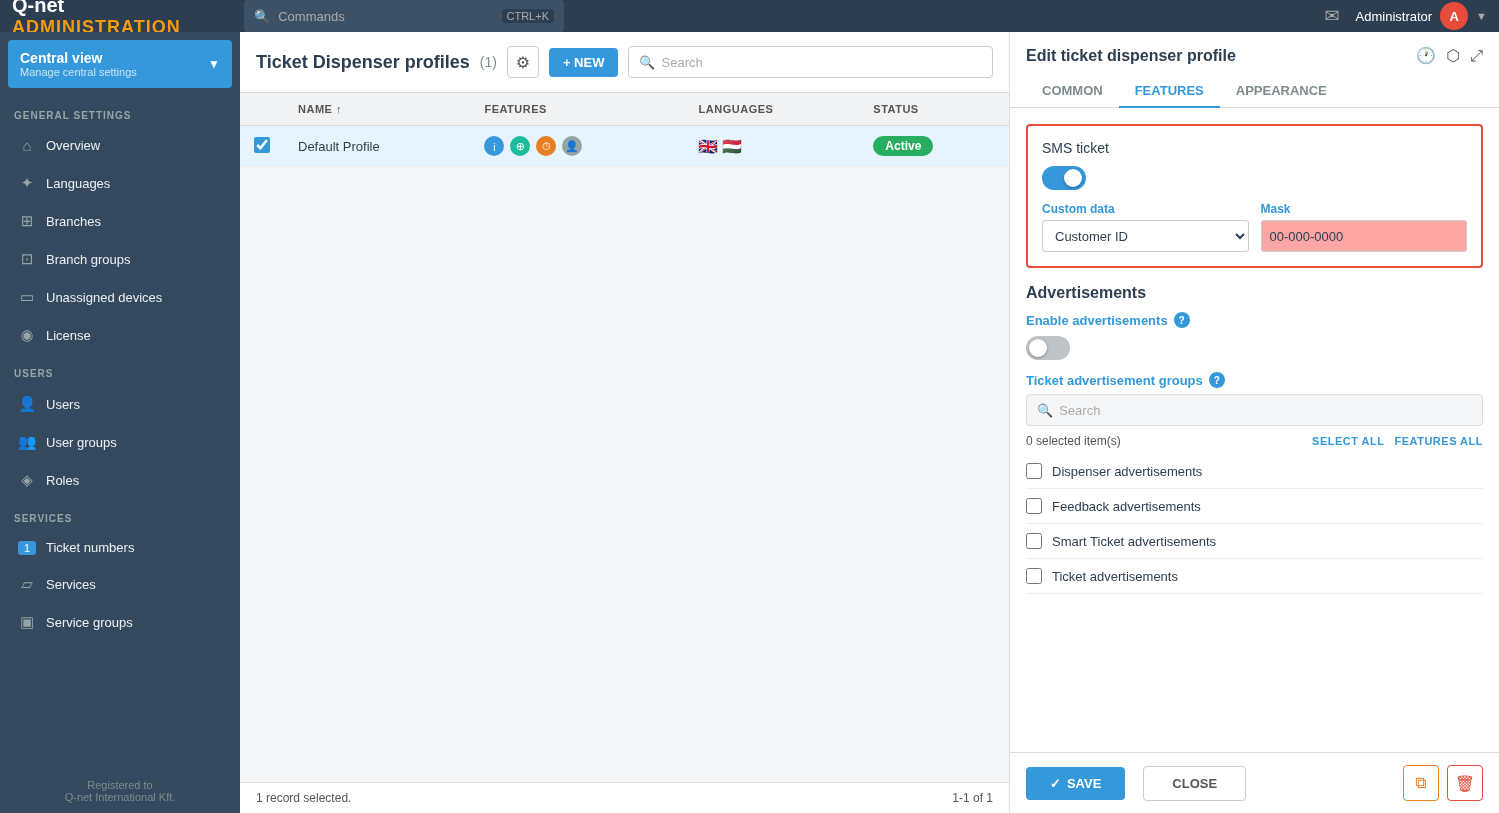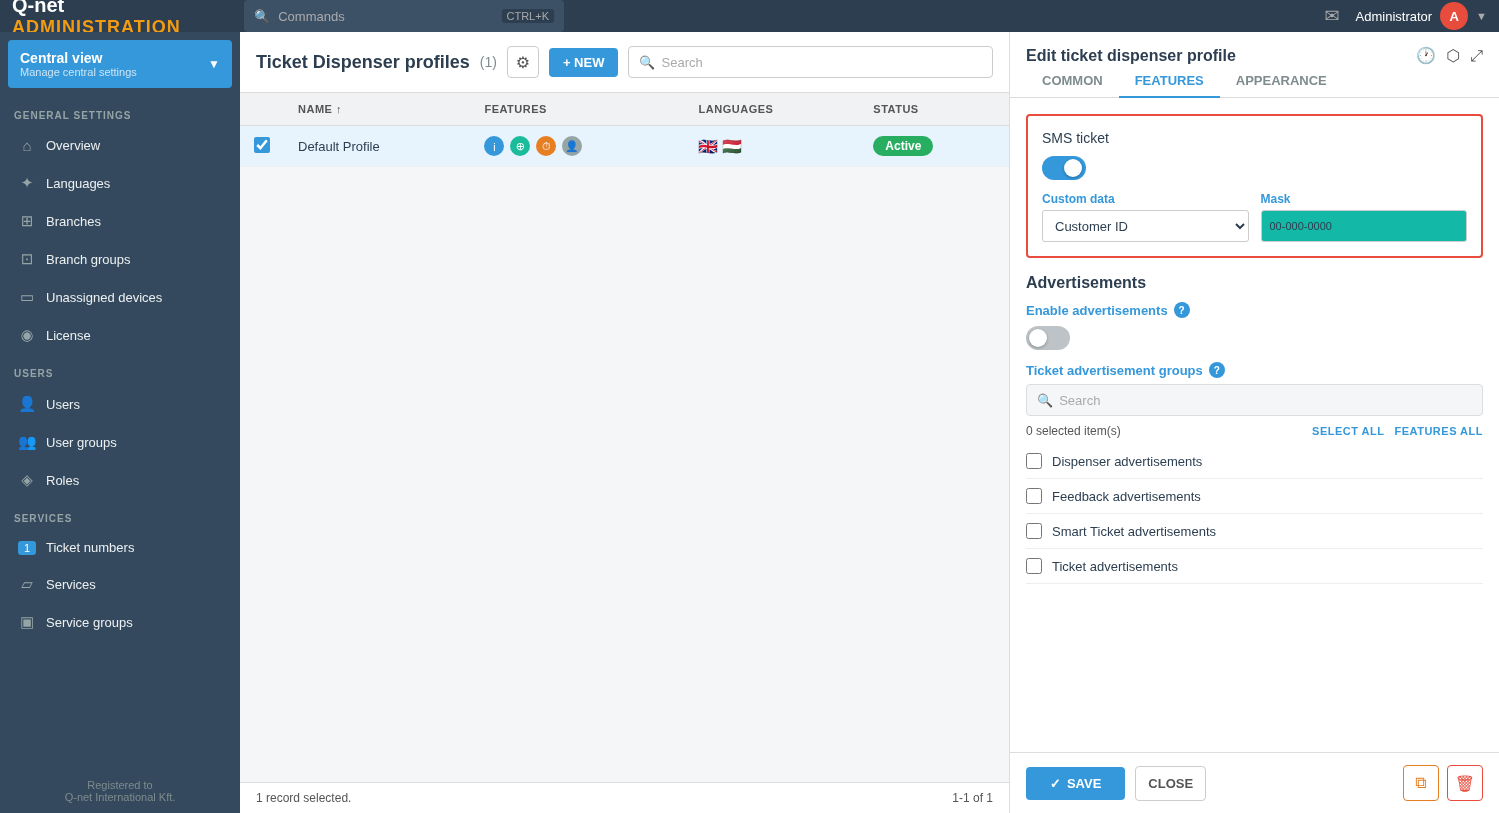--- a/index.html
+++ b/index.html
@@ -230,20 +230,21 @@
       overflow: hidden;
     }
     .right-panel-header {
       padding: 14px 16px 0;
       border-bottom: 1px solid #ddd;
     }
     .rph-top {
       display: flex;
       align-items: center;
       justify-content: space-between;
+      margin-bottom: 10px;
     }
     .rph-title { font-size: 16px; font-weight: 600; color: #2c3e50; }
     .rph-actions { display: flex; gap: 10px; align-items: center; }
     .rph-action-icon { color: #555; cursor: pointer; font-size: 16px; }
     .tabs { display: flex; gap: 0; }
     .tab {
       padding: 8px 16px;
       font-size: 13px;
       font-weight: 600;
       cursor: pointer;
@@ -309,23 +310,23 @@
       color: #2c3e50;
       background: white;
       cursor: pointer;
     }
     .form-input {
       width: 100%;
       height: 32px;
       border: 1px solid #ccc;
       border-radius: 3px;
       padding: 0 8px;
-      font-size: 11px;
+      font-size: 13px;
       color: #2c3e50;
-      background: #14b8a6;
+      background: #fca5a5;
     }
 
     
     .ads-section { margin-bottom: 16px; }
     .ads-title { font-size: 16px; font-weight: 600; color: #2c3e50; margin-bottom: 10px; }
     .enable-label { font-size: 13px; color: #3498db; font-weight: 600; display: flex; align-items: center; gap: 6px; margin-bottom: 8px; }
     .help-icon { width: 16px; height: 16px; border-radius: 50%; background: #3498db; color: white; font-size: 10px; display: inline-flex; align-items: center; justify-content: center; cursor: pointer; }
 
     .ticket-ad-label { font-size: 13px; color: #3498db; font-weight: 600; display: flex; align-items: center; gap: 6px; margin: 12px 0 6px; }
     .ad-search {
@@ -385,24 +386,25 @@
       cursor: pointer;
       display: flex;
       align-items: center;
       gap: 6px;
     }
     .close-btn {
       background: white;
       color: #555;
       border: 1px solid #ccc;
       border-radius: 4px;
-      padding: 9px 12px;
+      padding: 9px 28px;
       font-size: 13px;
       font-weight: 600;
       cursor: pointer;
+      margin-left: 8px;
     }
     .footer-right-btns { margin-left: auto; display: flex; gap: 8px; }
     .icon-btn {
       width: 36px; height: 36px;
       border: 1px solid #e67e22;
       border-radius: 4px;
       display: flex; align-items: center; justify-content: center;
       cursor: pointer;
       color: #e67e22;
       background: white;

